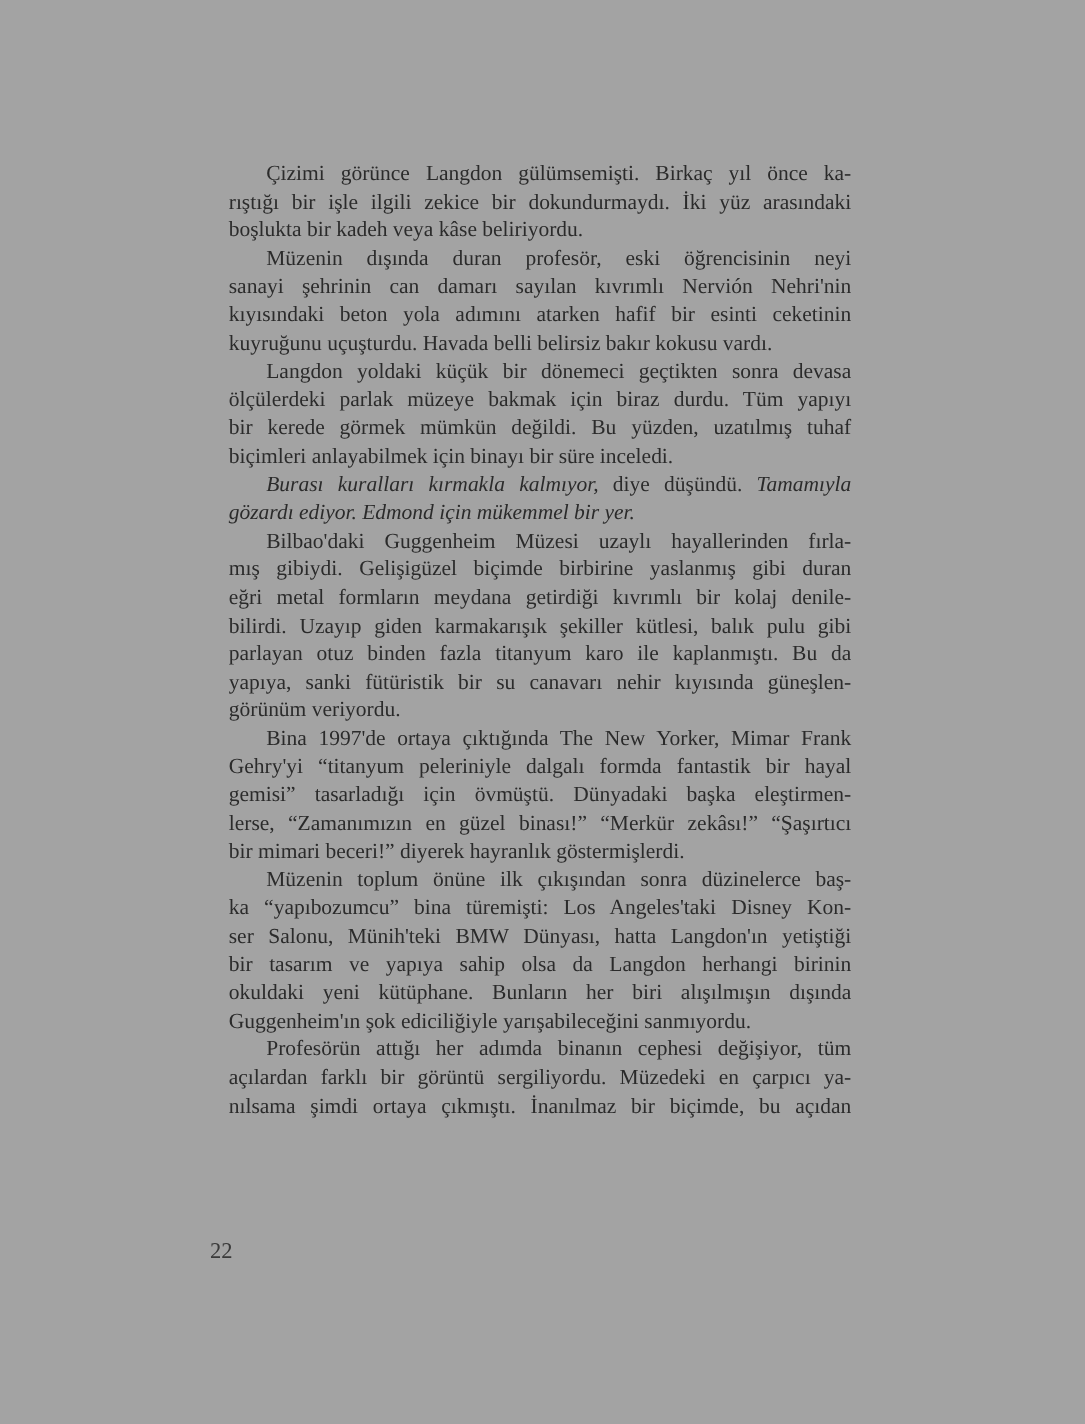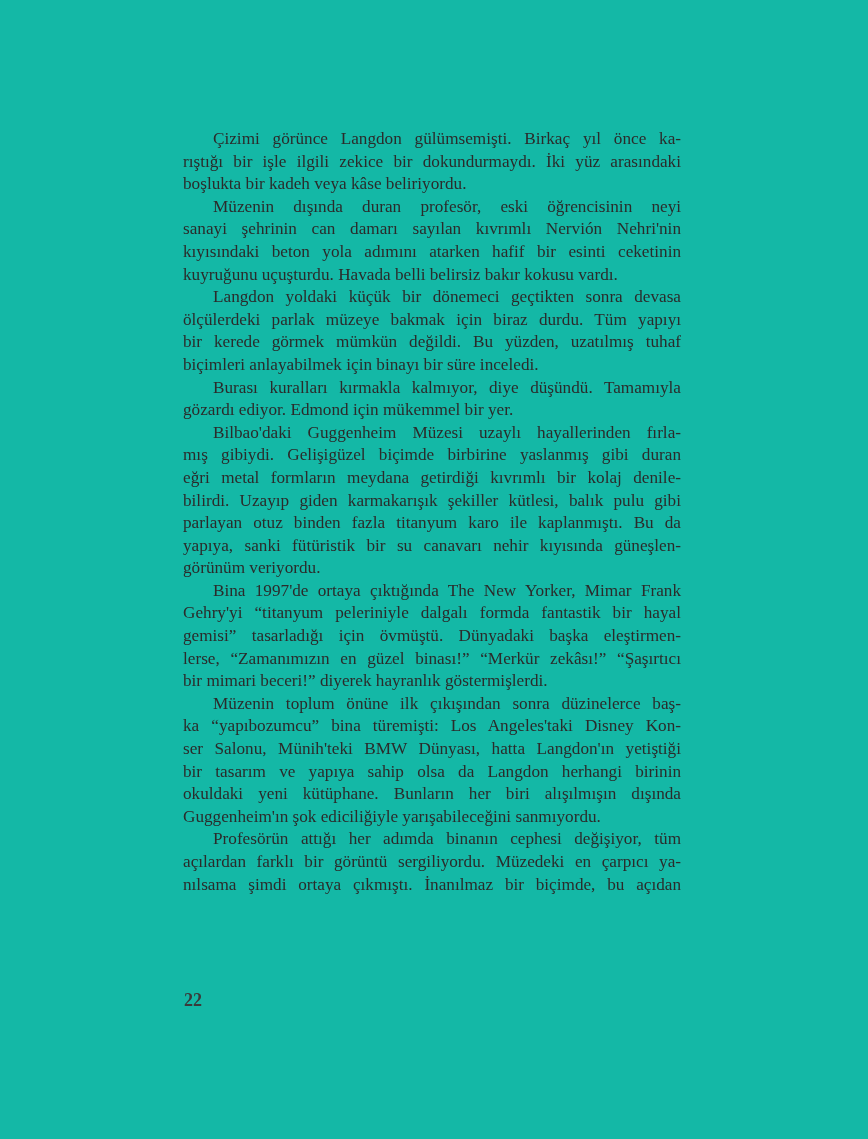--- a/index.html
+++ b/index.html
@@ -12,21 +12,21 @@
       height: 1139px;
       position: relative;
       overflow: hidden;
     }
     .page {
       position: absolute;
       left: 0;
       top: 0;
       width: 868px;
       height: 1139px;
-      background: #14b8a6;
+      background: #a3a3a3;
     }
     .text-block {
       position: absolute;
       left: 183px;
       top: 128px;
       width: 498px;
       font-family: "Liberation Serif", "DejaVu Serif", serif;
       font-size: 17.2px;
       line-height: 22.6px;
       color: #2b2b2b;
@@ -46,28 +46,28 @@
     .line.last {
       text-align-last: left;
     }
     .para .line:not(:first-child) {
       text-indent: 0;
     }
     .para .line:first-child {
       padding-left: 30px;
     }
     .para { text-indent: 0; }
-    .it { }
+    .it { font-style: italic; }
     .page-number {
       position: absolute;
-      left: 184px;
+      left: 168px;
       top: 990px;
       font-family: "Liberation Serif", "DejaVu Serif", serif;
       font-size: 18px;
-      font-weight: bold;
+      font-weight: normal;
       color: #3a3a3a;
     }
   </style>
 </head>
 <body>
 
 <div class="page">
   <div class="text-block">
 
     <p class="para">

